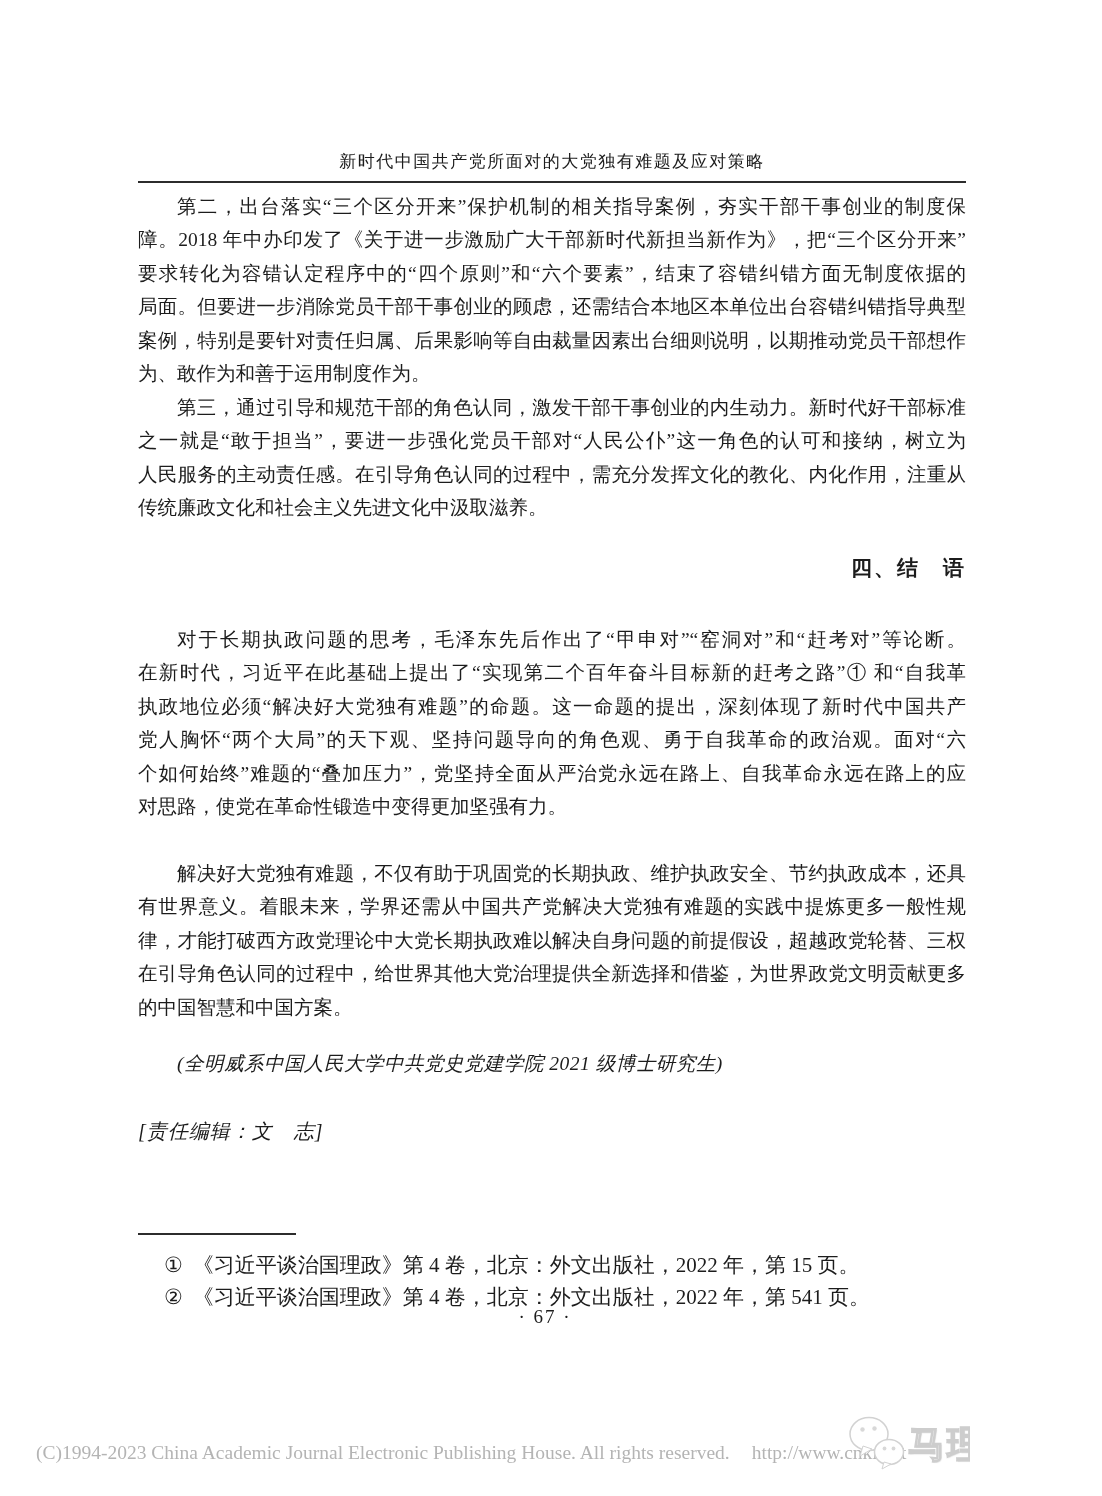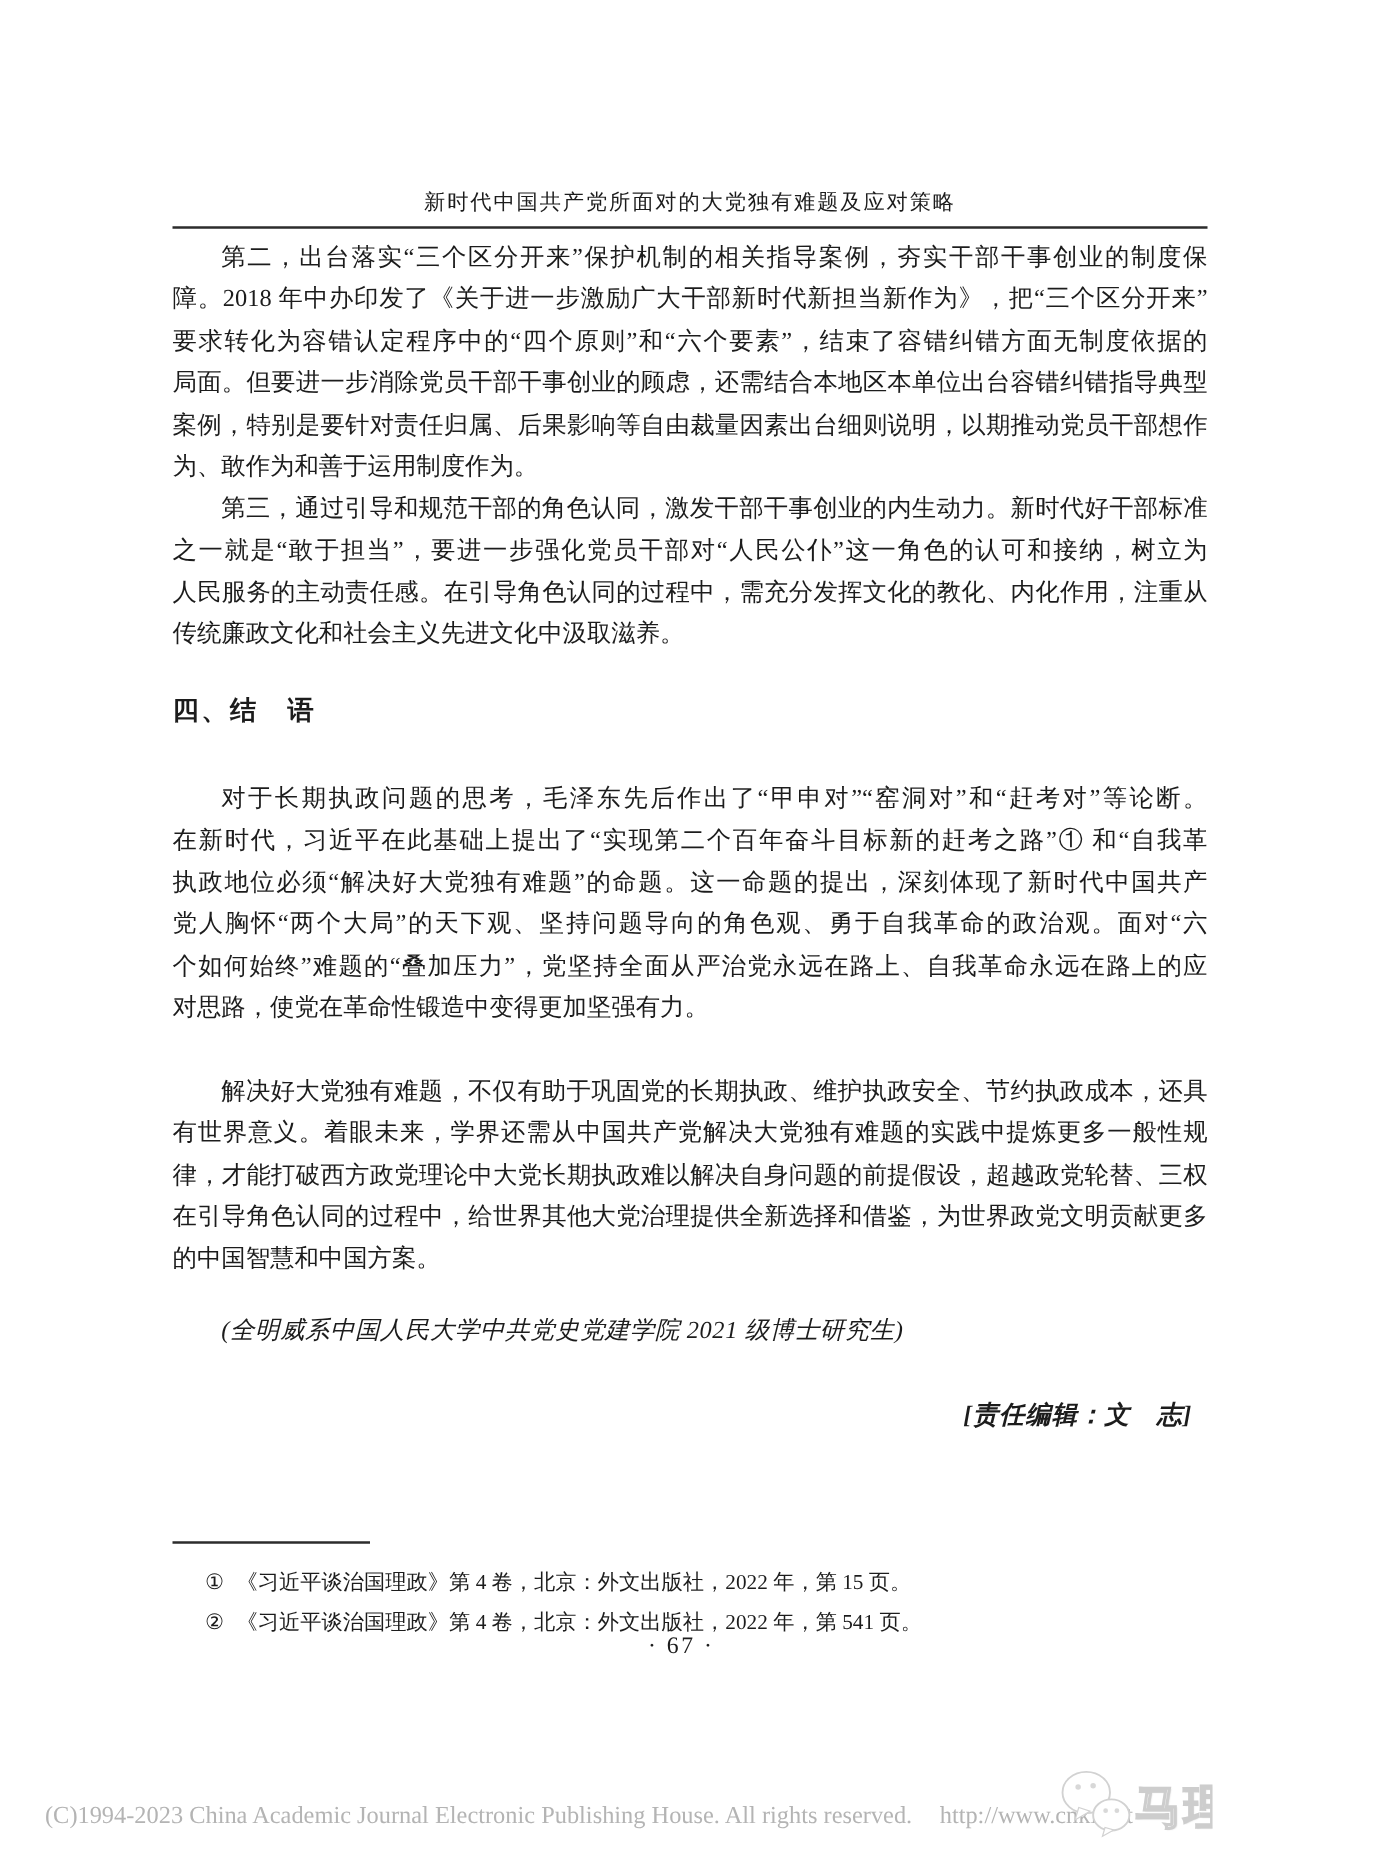--- a/index.html
+++ b/index.html
@@ -28,41 +28,41 @@
   .line {
     font-size:19.5px; height:33.4px; line-height:33.4px;
     text-align:justify; text-align-last:justify;
     text-justify:inter-character;
     overflow:hidden;
   }
   .line.first { text-indent:2em; }
   .line.last  { text-align-last:left; }
   .section-heading {
     position:absolute; top:554px; left:138px; width:828px;
-    text-align:left; font-size:21px; font-weight:bold;
+    text-align:right; font-size:21px; font-weight:bold;
     letter-spacing:2px;
   }
   .author-note {
     position:absolute; top:1050px; left:138px; width:828px;
     font-size:19.5px; font-style:italic; text-indent:2em;
     letter-spacing:0.5px;
   }
   .editor-note {
     position:absolute; top:1118px; left:138px; width:828px;
-    font-size:20px; font-style:italic; text-align:right;
-    padding-right:12px; box-sizing:border-box; letter-spacing:1px;font-weight:bold;
+    font-size:20px; font-style:italic; text-align:left;
+    padding-right:12px; box-sizing:border-box; letter-spacing:1px;
   }
   
   .footnote-rule {
     position:absolute; top:1233px; left:138px; width:158px;
     border-top:2px solid #2c2c2c;
   }
   .footnote {
     position:absolute; left:138px; width:828px;
-    font-size:17px; line-height:31px; padding-left:26px;
+    font-size:21px; line-height:31px; padding-left:26px;
     box-sizing:border-box;
   }
   .footnote .marker { margin-right:10px; }
   .fn1 { top:1250px; }
   .fn2 { top:1282px; }
   
   .page-number {
     position:absolute; top:1306px; left:138px; width:828px;
     text-align:center; font-size:19px; padding-right:14px;
     box-sizing:border-box; letter-spacing:2px;

